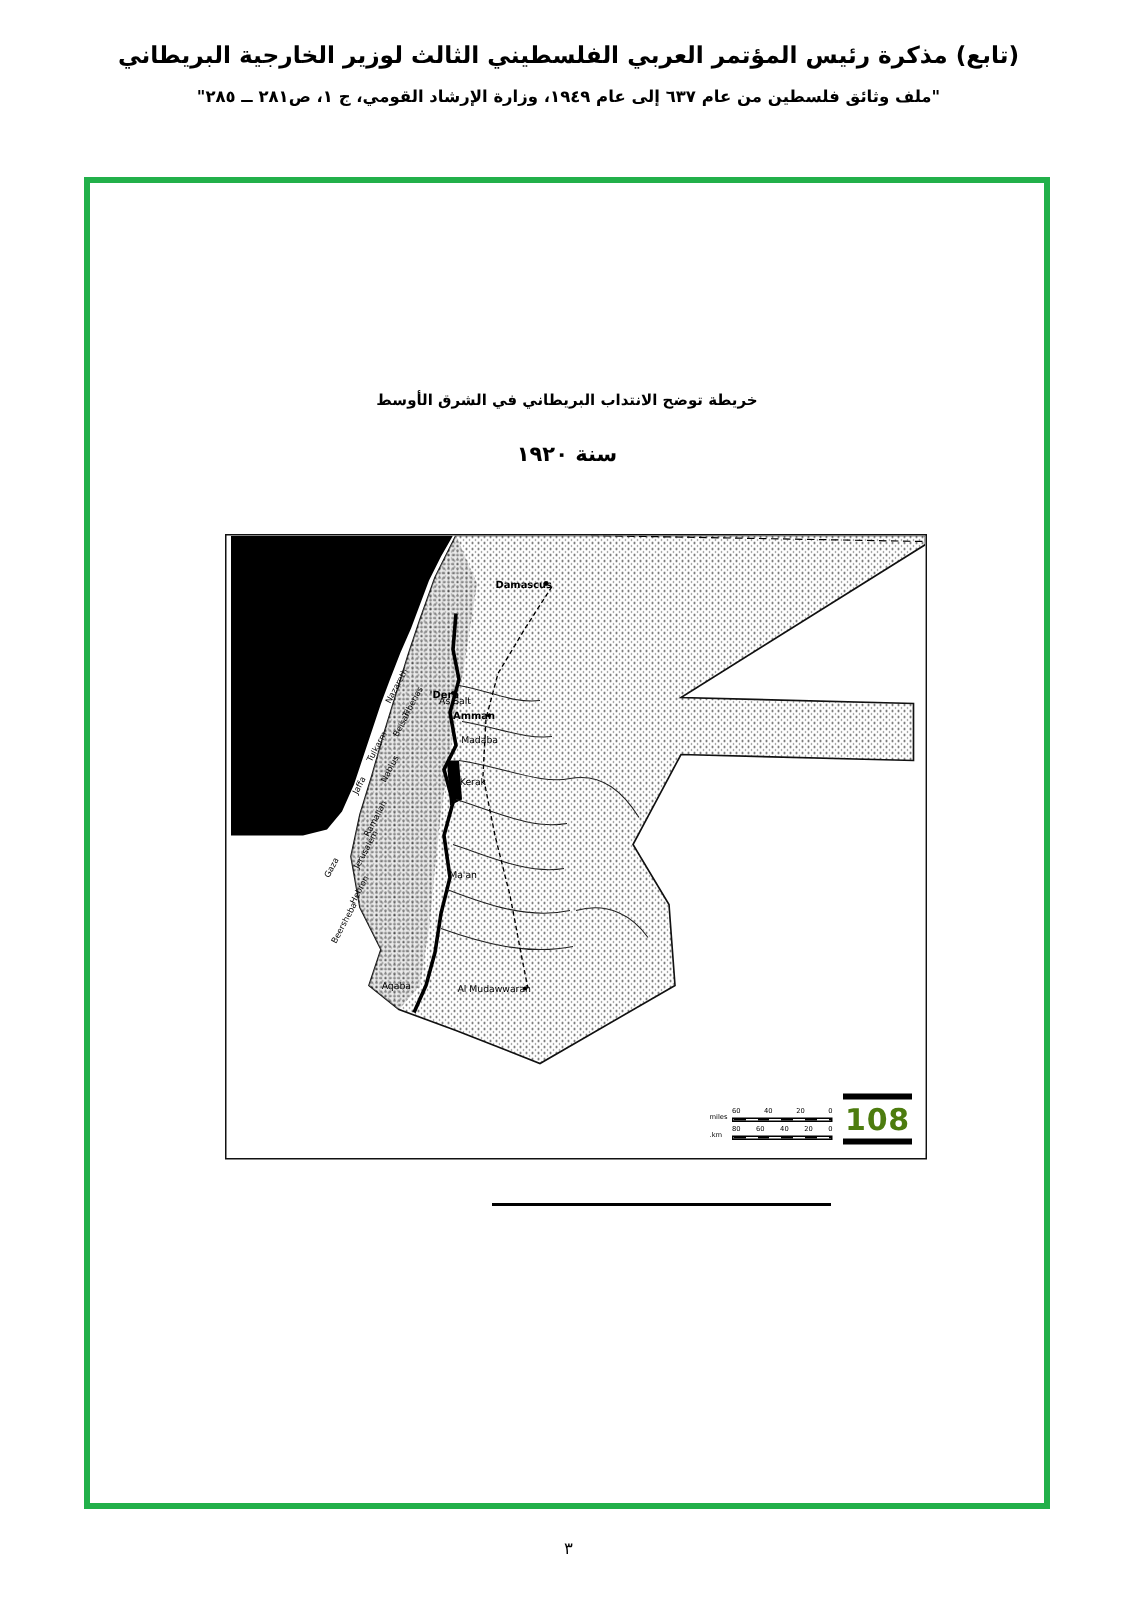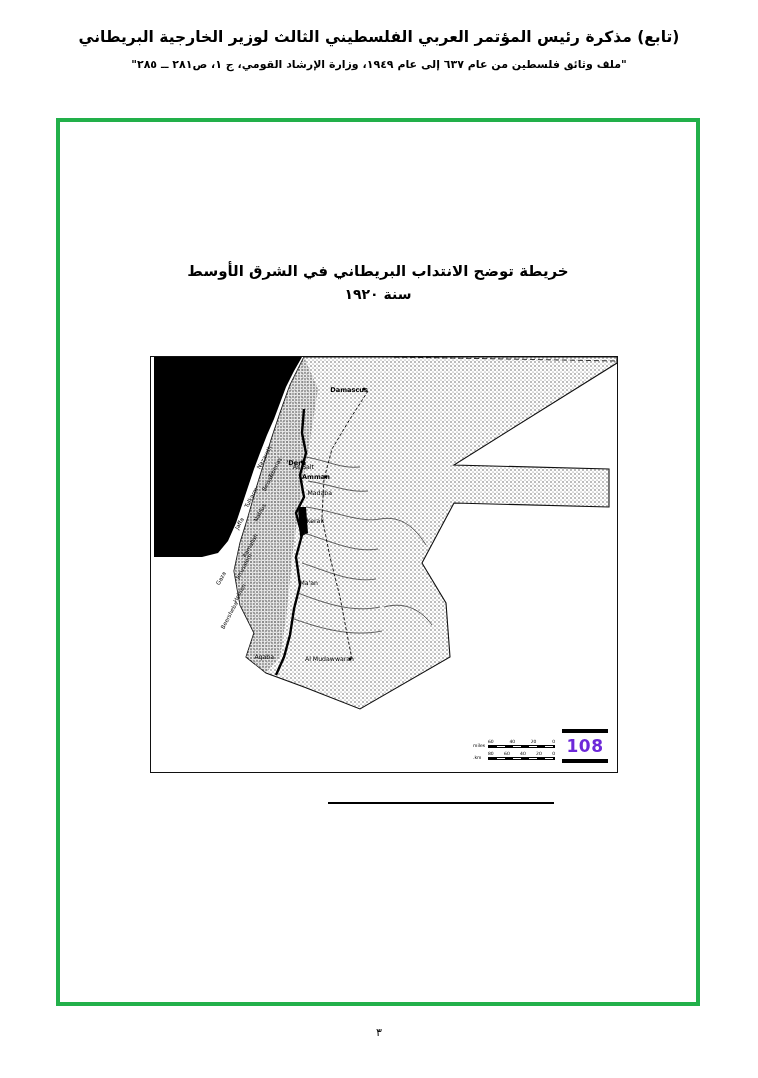--- a/index.html
+++ b/index.html
@@ -57,29 +57,29 @@
   .figure-caption {
     position: absolute;
     left: 0;
     top: 140px;
     width: 100%;
     text-align: center;
     direction: rtl;
   }
   .caption-main {
     font-family: "DejaVu Sans", sans-serif;
-    font-size: 15px;
+    font-size: 10px;
     font-weight: bold;
     letter-spacing: 0.5px;
   }
   .caption-year {
     font-family: "DejaVu Sans", sans-serif;
     font-size: 14px;
     font-weight: bold;
-    margin-top: 6px;
+    margin-top: 22px;
   }
 
   
   .map-figure {
     position: absolute;
     left: 90px;
     top: 234px;
     width: 466px;
     height: 415px;
     border: 1.5px solid #111;
@@ -96,24 +96,24 @@
     width: 46px;
     height: 34px;
     background: #000;
     display: flex;
     align-items: center;
     justify-content: center;
   }
   .map-page-chip span {
     display: block;
     background: #fff;
-    color: #6d28d9;
-    font-family: "DejaVu Sans", sans-serif;
-    font-weight: bold;
-    font-size: 17px;
+    color: #4d7c0f;
+    font-family: "DejaVu Sans", sans-serif;
+    font-weight: bold;
+    font-size: 20px;
     line-height: 24px;
     padding: 1px 5px;
     letter-spacing: 0.5px;
   }
 
   
   .map-scale {
     position: absolute;
     right: 62px;
     bottom: 12px;

